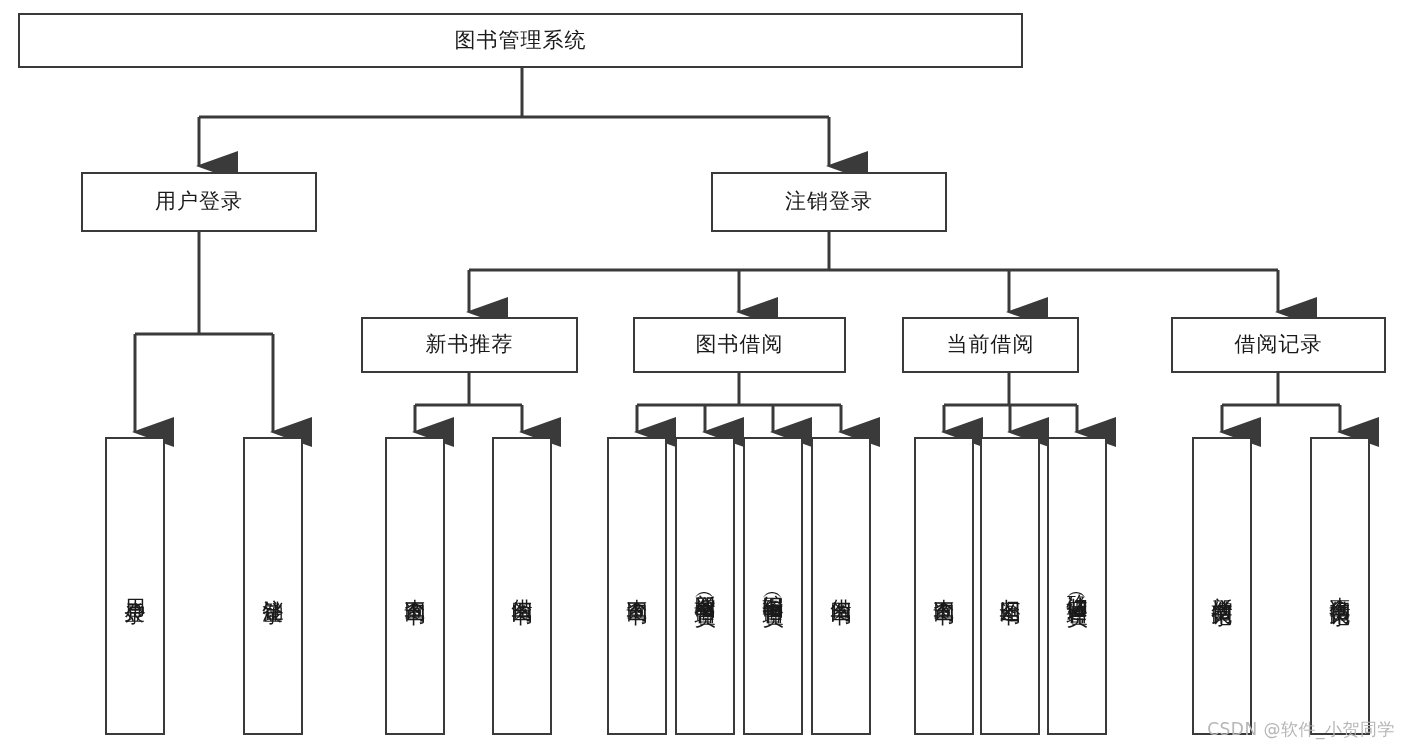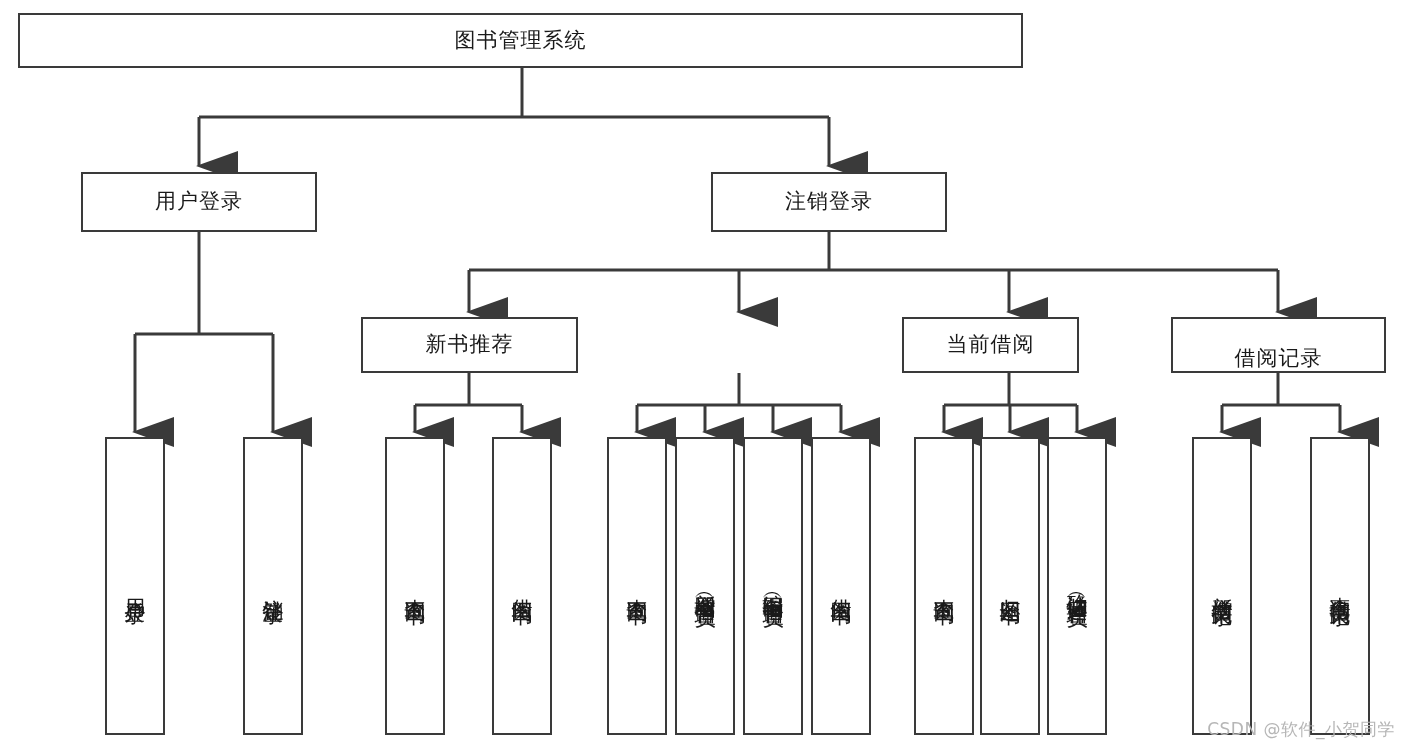--- a/index.html
+++ b/index.html
@@ -134,26 +134,29 @@
   </div>
 
   <div class="node horizontal" style="left:711px; top:172px; width:236px; height:60px;">
     <span class="node-label">注销登录</span>
   </div>
 
   <div class="node horizontal" style="left:361px; top:317px; width:217px; height:56px;text-align:center;">
     <span class="node-label">新书推荐</span>
   </div>
 
+  <div class="node horizontal" style="left:633px; top:317px; width:213px; height:56px;">
+    <span class="node-label">图书借阅</span>
+  </div>
 
   <div class="node horizontal" style="left:902px; top:317px; width:177px; height:56px;">
     <span class="node-label">当前借阅</span>
   </div>
 
-  <div class="node horizontal" style="left:1171px; top:317px; width:215px; height:56px;align-items:flex-end;">
+  <div class="node horizontal" style="left:1171px; top:317px; width:215px; height:56px;">
     <span class="node-label">借阅记录</span>
   </div>
 
   <div class="node vertical" style="left:105px; top:437px; width:60px; height:298px;">
     <span class="vlabel">用户登录</span>
   </div>
 
   <div class="node vertical" style="left:243px; top:437px; width:60px; height:298px;">
     <span class="vlabel">注销登录</span>
   </div>

